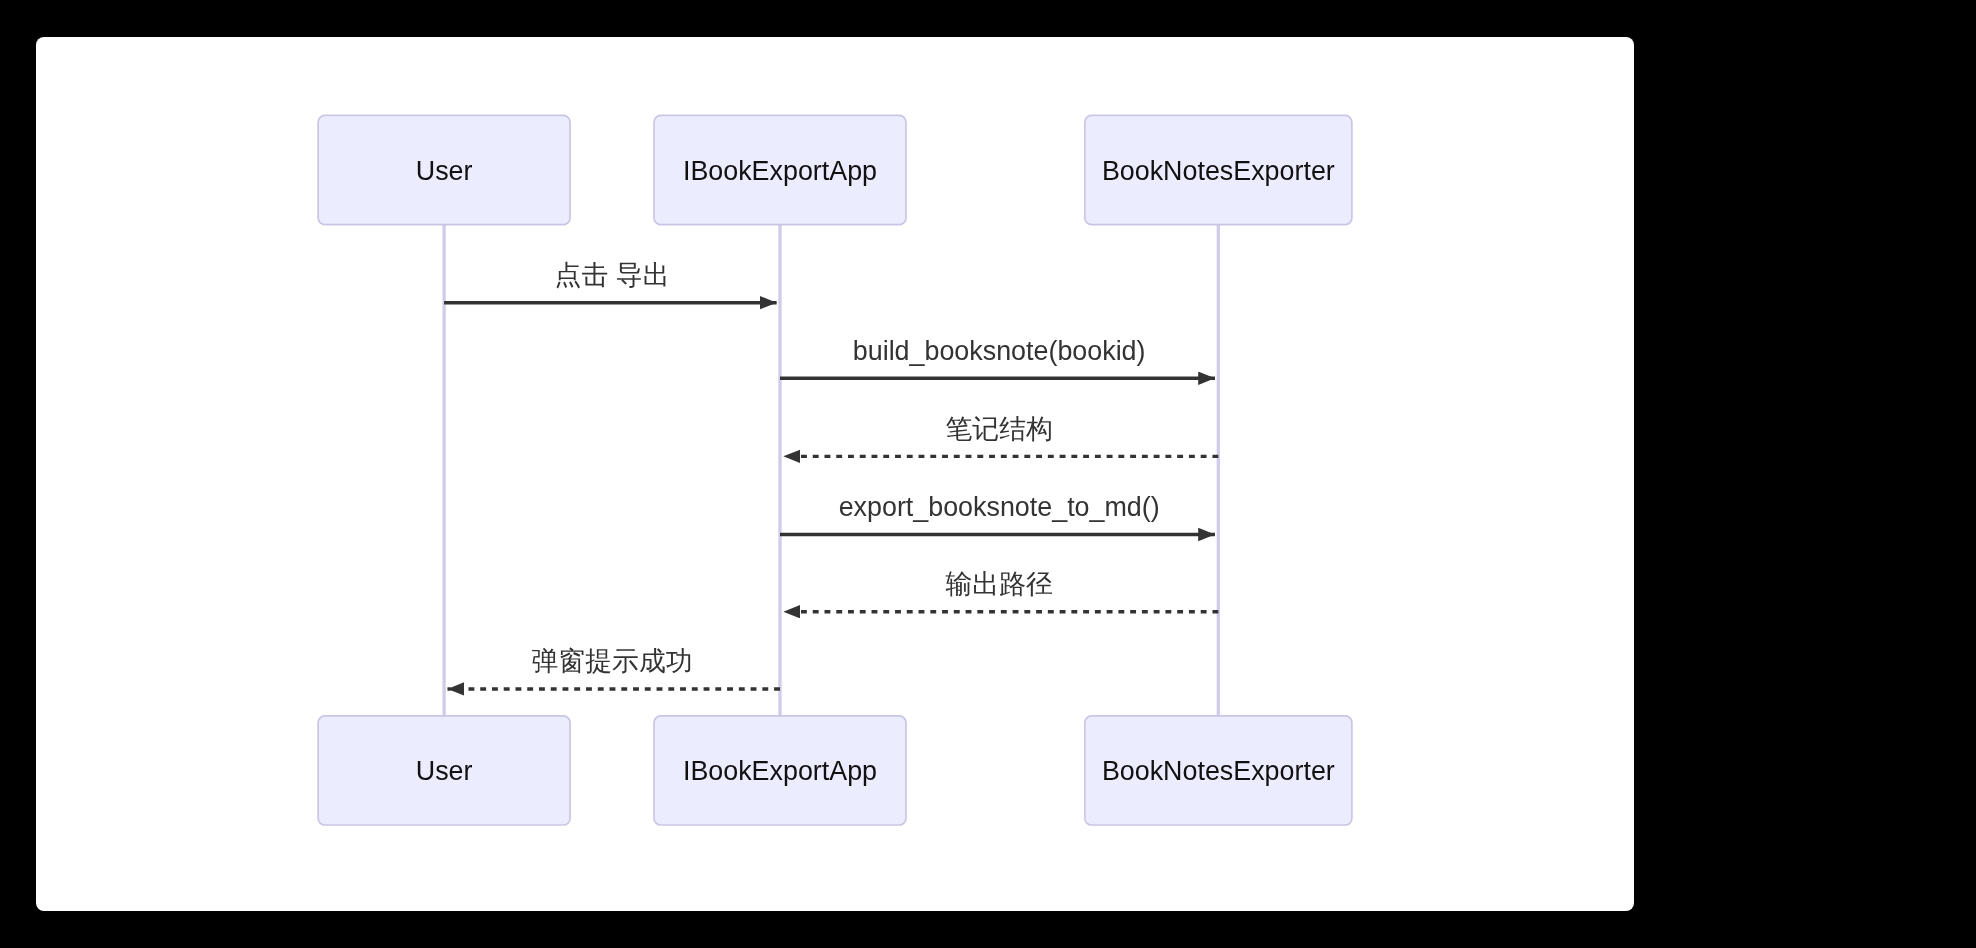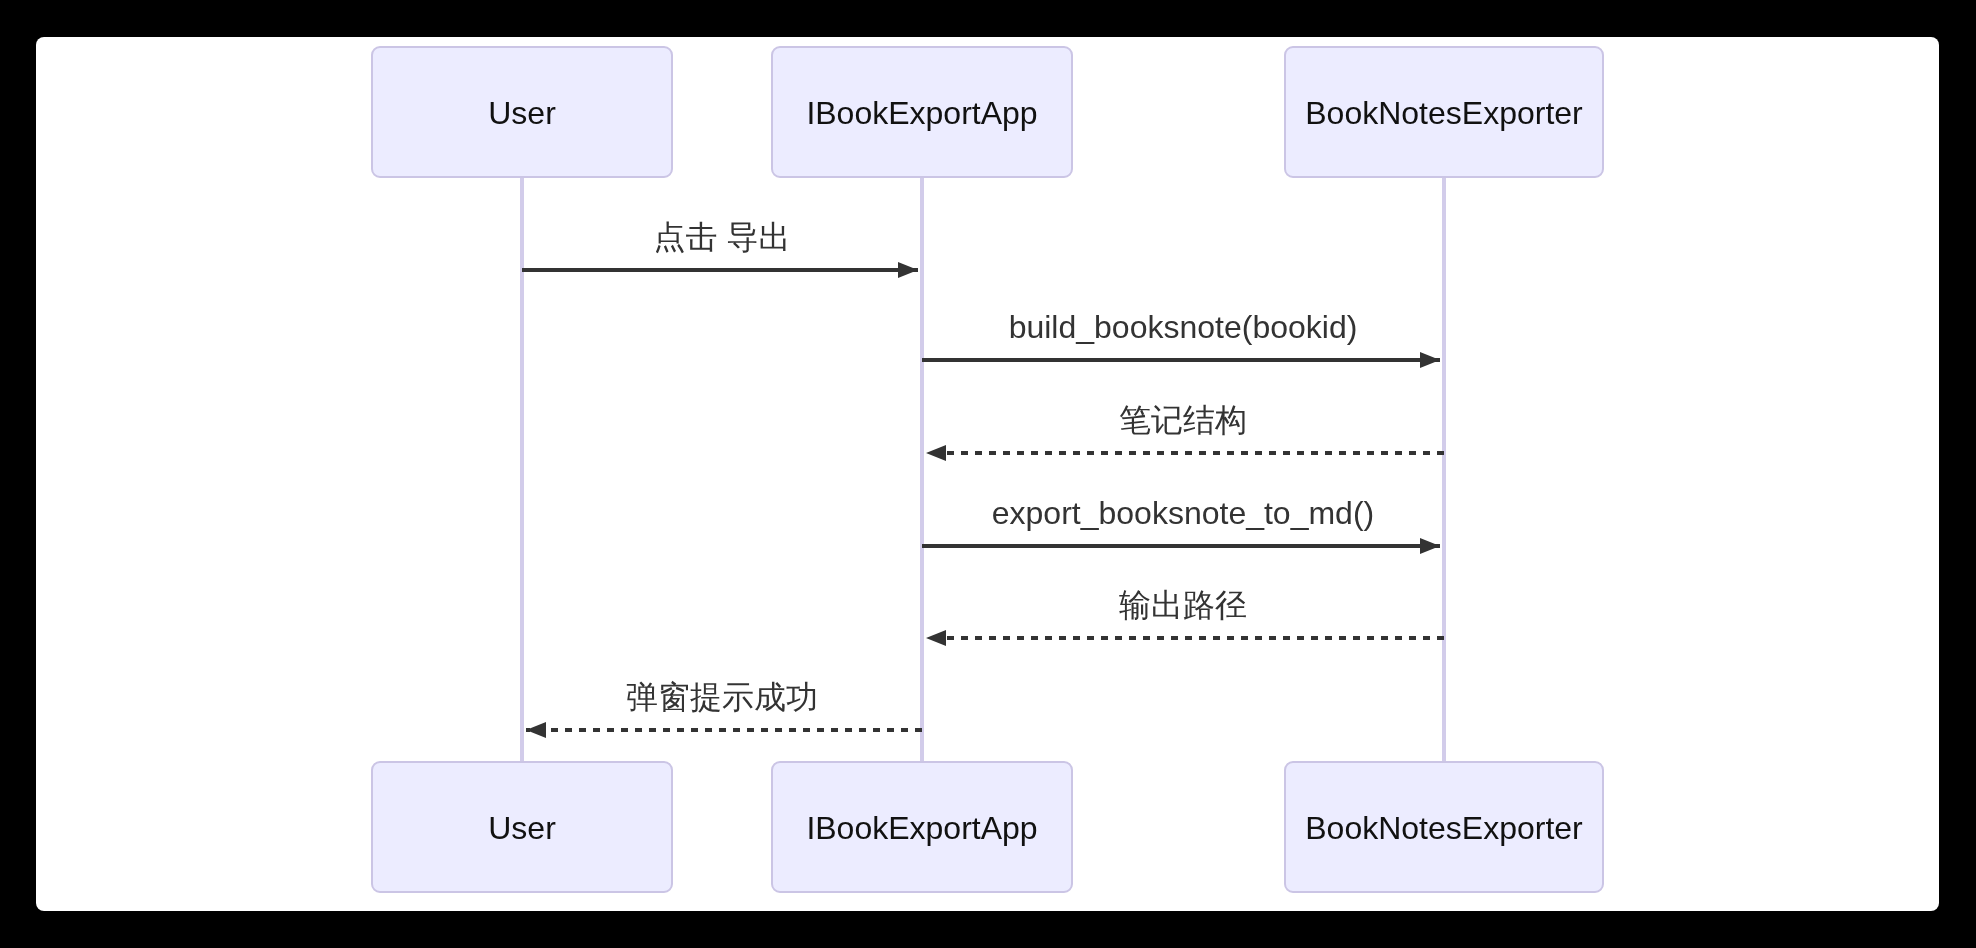--- a/index.html
+++ b/index.html
@@ -14,21 +14,21 @@
   .frame {
     position: relative;
     width: 1976px;
     height: 948px;
     background: #000000;
   }
   .canvas {
     position: absolute;
     left: 36px;
     top: 37px;
-    width: 1903px;
+    width: 1598px;
     height: 874px;
     background: #ffffff;
     border-radius: 8px;
   }
   .canvas svg {
     display: block;
     width: 100%;
     height: 100%;
   }
   text {

